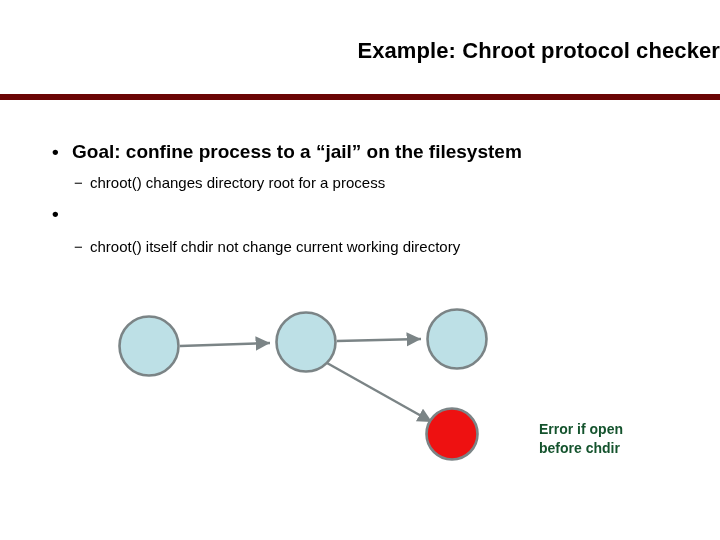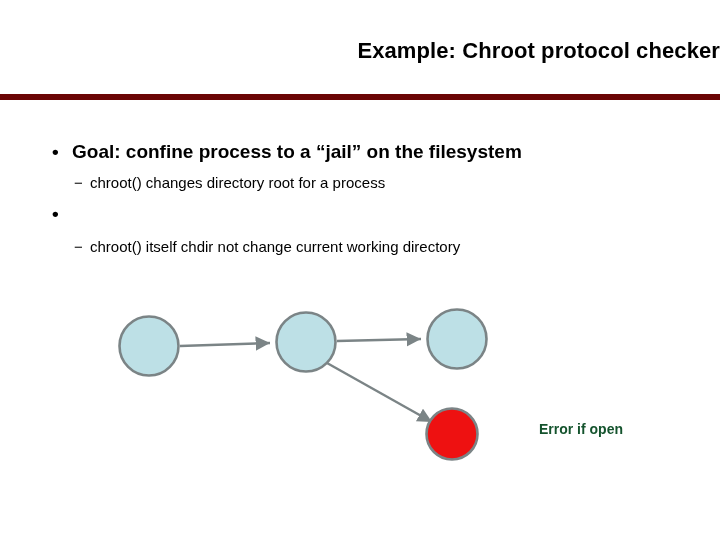--- a/index.html
+++ b/index.html
@@ -146,13 +146,14 @@
     <circle cx="149" cy="76" r="29.5" fill="#bde0e6" stroke="#7b8486" stroke-width="2.6"></circle>
     <circle cx="306" cy="72" r="29.5" fill="#bde0e6" stroke="#7b8486" stroke-width="2.6"></circle>
     <circle cx="457" cy="69" r="29.5" fill="#bde0e6" stroke="#7b8486" stroke-width="2.6"></circle>
     <circle cx="452" cy="164" r="25.5" fill="#ee1111" stroke="#7b8486" stroke-width="2.6"></circle>
   </svg>
 
 </div>
 
 <div id="error-note">
   <div>Error if open</div>
+  <div>before chdir</div>
 </div>
 
 </body></html>

